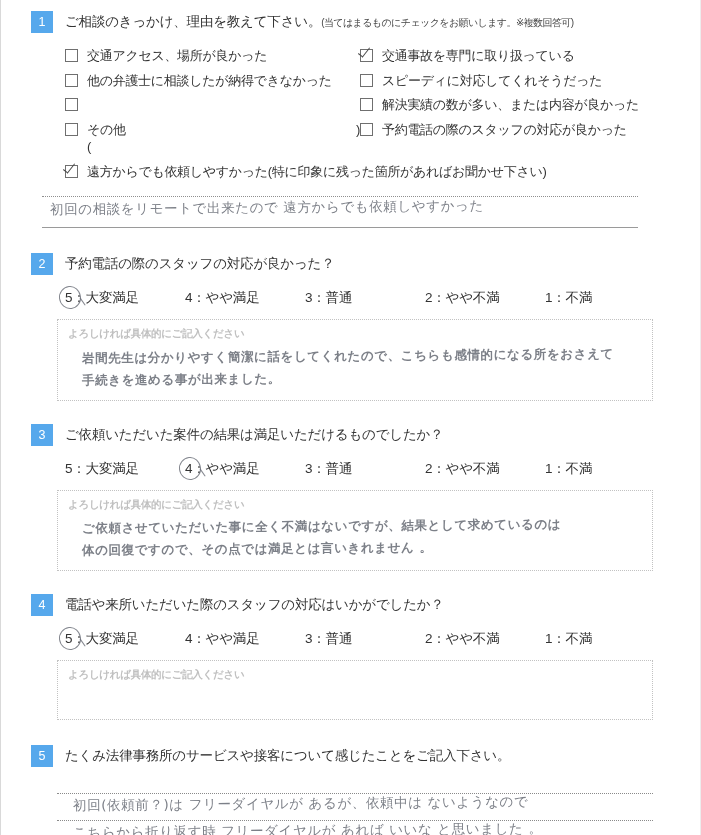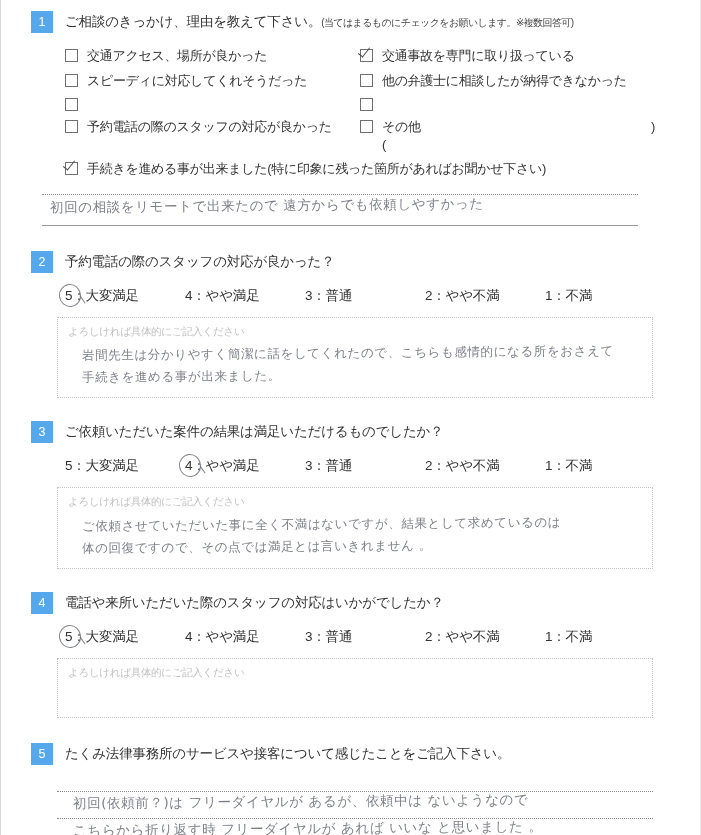--- a/index.html
+++ b/index.html
@@ -174,20 +174,21 @@
 
   
   .cbox {
     position: relative;
     margin: 12px 0 0 56px;
     width: 596px;
     box-sizing: border-box;
     border: 1px dotted #c2c2c2;
     background: #fff;
     padding: 7px 10px 8px 10px;
+    font-weight: bold;
   }
   .cbox .ph {
     font-size: 10.5px;
     color: #c0c0c0;
     letter-spacing: -0.3px;
     line-height: 1.2;
   }
   .cbox .lines { margin-top: 8px; }
   .cbox .hw { display: block; margin: 0 0 5px 14px; }
 
@@ -234,65 +235,66 @@
             <span class="boxglyph checked"></span>
             <span>交通事故を専門に取り扱っている</span>
           </label>
         </div>
       </div>
 
       <div class="checkrow">
         <div class="checkcol">
           <label class="chk">
             <span class="boxglyph"></span>
+            <span>他の弁護士に相談したが納得できなかった</span>
+          </label>
+        </div>
+        <div class="checkcol">
+          <label class="chk">
+            <span class="boxglyph"></span>
             <span>スピーディに対応してくれそうだった</span>
           </label>
         </div>
-        <div class="checkcol">
-          <label class="chk">
-            <span class="boxglyph"></span>
-            <span>他の弁護士に相談したが納得できなかった</span>
-          </label>
-        </div>
-      </div>
-
-      <div class="checkrow">
-        <div class="checkcol">
-          <label class="chk">
-            <span class="boxglyph"></span>
-          </label>
-        </div>
-        <div class="checkcol">
-          <label class="chk">
-            <span class="boxglyph"></span>
-          </label>
-        </div>
-      </div>
-
-      <div class="checkrow">
-        <div class="checkcol">
-          <label class="chk">
-            <span class="boxglyph"></span>
-            <span>予約電話の際のスタッフの対応が良かった</span>
-          </label>
-        </div>
+      </div>
+
+      <div class="checkrow">
+        <div class="checkcol">
+          <label class="chk">
+            <span class="boxglyph"></span>
+          </label>
+        </div>
+        <div class="checkcol">
+          <label class="chk">
+            <span class="boxglyph"></span>
+            <span>解決実績の数が多い、または内容が良かった</span>
+          </label>
+        </div>
+      </div>
+
+      <div class="checkrow">
         <div class="checkcol">
           <label class="chk">
             <span class="boxglyph"></span>
             <span>その他(</span>
             <span class="paren-tail">)</span>
           </label>
         </div>
+        <div class="checkcol">
+          <label class="chk">
+            <span class="boxglyph"></span>
+            <span>予約電話の際のスタッフの対応が良かった</span>
+          </label>
+        </div>
       </div>
 
       <div class="checkrow">
         <div class="checkcol wide">
           <label class="chk">
             <span class="boxglyph checked"></span>
-            <span>手続きを進める事が出来ました(特に印象に残った箇所があればお聞かせ下さい)</span>
+            <span>遠方からでも依頼しやすかった(特に印象に残った箇所があればお聞かせ下さい)</span>
           </label>
         </div>
       </div>
     </div>
 
     <div class="ruled-one">
       <span class="hw">初回の相談をリモートで出来たので 遠方からでも依頼しやすかった</span>
     </div>
   </div>
 

